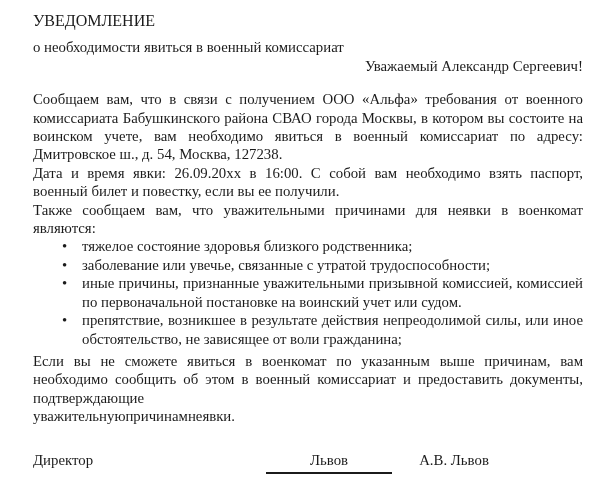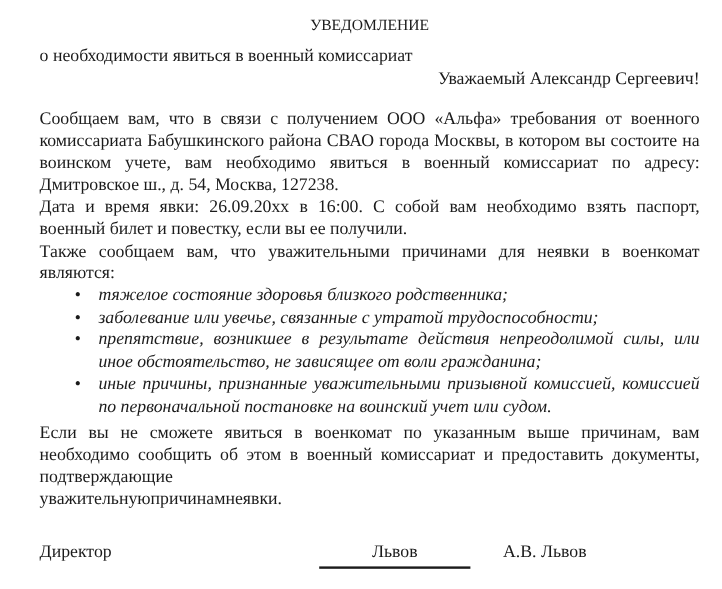--- a/index.html
+++ b/index.html
@@ -13,44 +13,42 @@
     line-height: 18.4px;
     overflow: hidden;
   }
   .page {
     box-sizing: border-box;
     width: 602px;
     height: 491px;
     padding: 12px 19px 0 33px;
   }
   .doc-title {
-    font-size: 13px;
+    font-size: 16px;
     font-weight: normal;
     margin: 0 0 8px 0;
-    text-align: center;
   }
   .doc-subtitle {
     margin: 0 0 29px 0;
   }
   .salutation {
     text-align: right;
     margin: 0 0 15px 0;
   }
   p.body-par {
     margin: 0;
     text-align: justify;
   }
   .par-notice   { margin-bottom: 6px; }
   .par-datetime { margin-bottom: 11px; }
   .par-reasons  { margin-bottom: 12px; }
   ul.reasons-list {
     list-style: none;
     margin: 0 0 4px 0;
     padding: 0 0 0 49px;
-    font-style: italic;
   }
   ul.reasons-list li {
     text-align: justify;
     position: relative;
   }
   ul.reasons-list li::before {
     content: "\2022";
     position: absolute;
     left: -20px;
     top: 0;
@@ -94,22 +92,22 @@
 
   <p class="body-par par-notice">Сообщаем вам, что в связи с получением ООО «Альфа» требования от военного комиссариата Бабушкинского района СВАО города Москвы, в котором вы состоите на воинском учете, вам необходимо явиться в военный комиссариат по адресу: Дмитровское ш., д. 54, Москва, 127238.</p>
 
   <p class="body-par par-datetime">Дата и время явки: 26.09.20хх в 16:00. С собой вам необходимо взять паспорт, военный билет и повестку, если вы ее получили.</p>
 
   <p class="body-par par-reasons">Также сообщаем вам, что уважительными причинами для неявки в военкомат являются:</p>
 
   <ul class="reasons-list">
     <li>тяжелое состояние здоровья близкого родственника;</li>
     <li>заболевание или увечье, связанные с утратой трудоспособности;</li>
+    <li>иные причины, признанные уважительными призывной комиссией, комиссией по первоначальной постановке на воинский учет или судом.</li>
     <li>препятствие, возникшее в результате действия непреодолимой силы, или иное обстоятельство, не зависящее от воли гражданина;</li>
-    <li>иные причины, признанные уважительными призывной комиссией, комиссией по первоначальной постановке на воинский учет или судом.</li>
   </ul>
 
   <p class="closing-text">Если вы не сможете явиться в военкомат по указанным выше причинам, вам необходимо сообщить об этом в военный комиссариат и предоставить документы, подтверждающие</p>
 
   <div class="closing-lastline">
     <span>уважительную</span>
     <span>причинам</span>
     <span>неявки.</span>
   </div>
 

